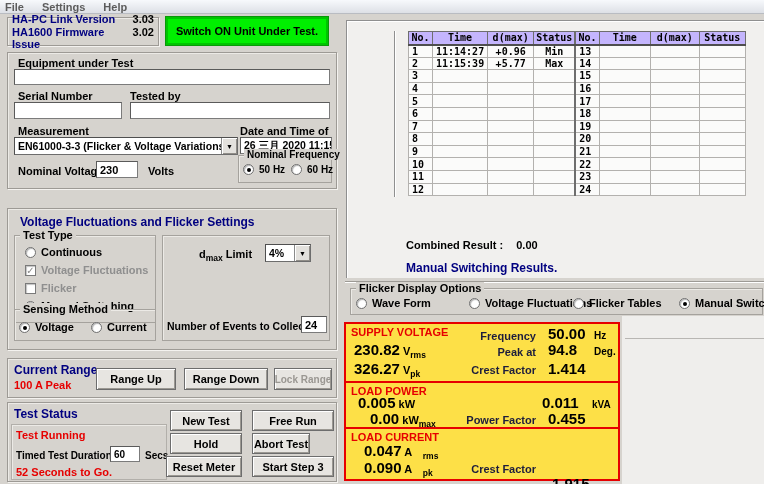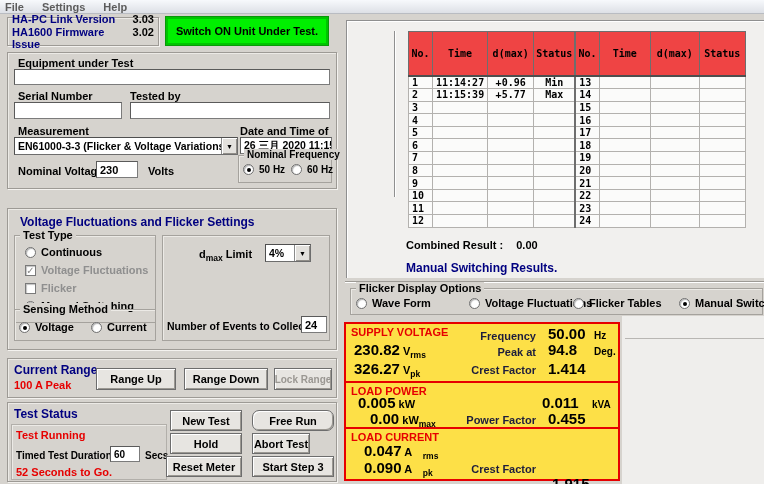--- a/index.html
+++ b/index.html
@@ -88,22 +88,22 @@
     box-shadow:inset 1px 1px 0 #ffffff;
   }
   .vline { position:absolute; left:48px; top:10px; width:2px; height:166px; background:#8f8f8f; border-right:1px solid #fff; }
   table.results {
     position:absolute; left:61px; top:10px;
     border-collapse:collapse; table-layout:fixed;
     font-family:"DejaVu Sans Mono","Liberation Mono",monospace;
     font-size:10px; font-weight:bold; background:#fbfbfa;
   }
   table.results th {
-    background:#ef4444; border:1px solid #6e6e6e; border-bottom:2px solid #4e4e4e;
-    height:13px; padding:16px 2px; font-weight:bold; text-align:center; overflow:hidden; white-space:nowrap;
+    background:#c4b5fd; border:1px solid #6e6e6e; border-bottom:2px solid #4e4e4e;
+    height:13px; padding:0 2px; font-weight:bold; text-align:center; overflow:hidden; white-space:nowrap;
   }
   table.results td {
     border:1px solid #b3b1ae; height:12.6px; padding:0 3px; white-space:nowrap; overflow:hidden;
   }
   table.results td.c { text-align:center; }
   table.results td.sep, table.results th.sep { border-left:2px solid #6e6e6e; }
   
   .meter-sec {
     position:absolute; left:0; width:276px;
     background:#fde047; border:2px solid #e60000;
@@ -234,21 +234,21 @@
 <div class="box" style="left:7px; top:402px; width:330px; height:80px;">
   <span class="abs navy" style="left:6px; top:4px; font-size:12px;">Test Status</span>
   <div class="grp" style="left:3px; top:21px; width:156px; height:56px; border-color:#b2afaa;">
     <span class="abs red" style="left:4px; top:4px;">Test Running</span>
     <span class="abs" style="left:4px; top:25px; font-size:10px;">Timed Test Duration</span>
     <input class="tin" style="left: 98px; top: 21px; width: 30px; height: 16px; font-size: 10px;" value="60">
     <span class="abs" style="left:133px; top:25px; font-size:10px;">Secs</span>
     <span class="abs red" style="left:4px; top:41px;">52 Seconds to Go.</span>
   </div>
   <button class="btn" style="left:162px; top:7px; width:72px; height:21px;">New Test</button>
-  <button class="btn" style="left:244px; top:7px; width:82px; height:21px;border-radius:7px;">Free Run</button>
+  <button class="btn" style="left:244px; top:7px; width:82px; height:21px;">Free Run</button>
   <button class="btn" style="left:162px; top:30px; width:72px; height:21px;">Hold</button>
   <button class="btn" style="left:244px; top:30px; width:58px; height:21px;">Abort Test</button>
   <button class="btn" style="left:158px; top:53px; width:76px; height:21px;">Reset Meter</button>
   <button class="btn" style="left:244px; top:53px; width:82px; height:21px;">Start Step 3</button>
 </div>
 
 <div class="right-panel">
   <div class="vline" style="left:47px;"></div>
   <table class="results">
     <colgroup>

